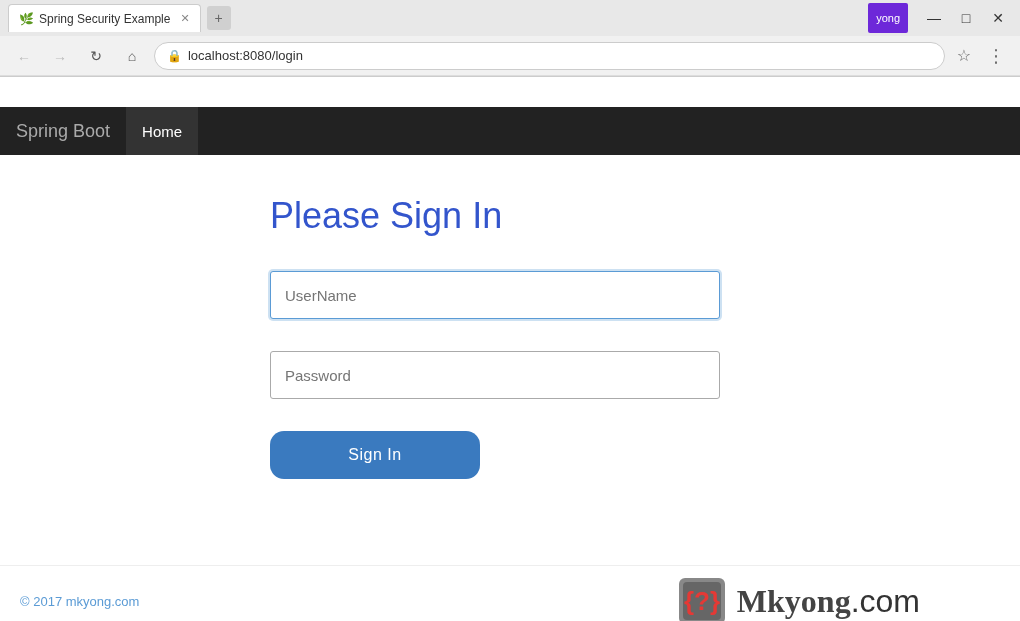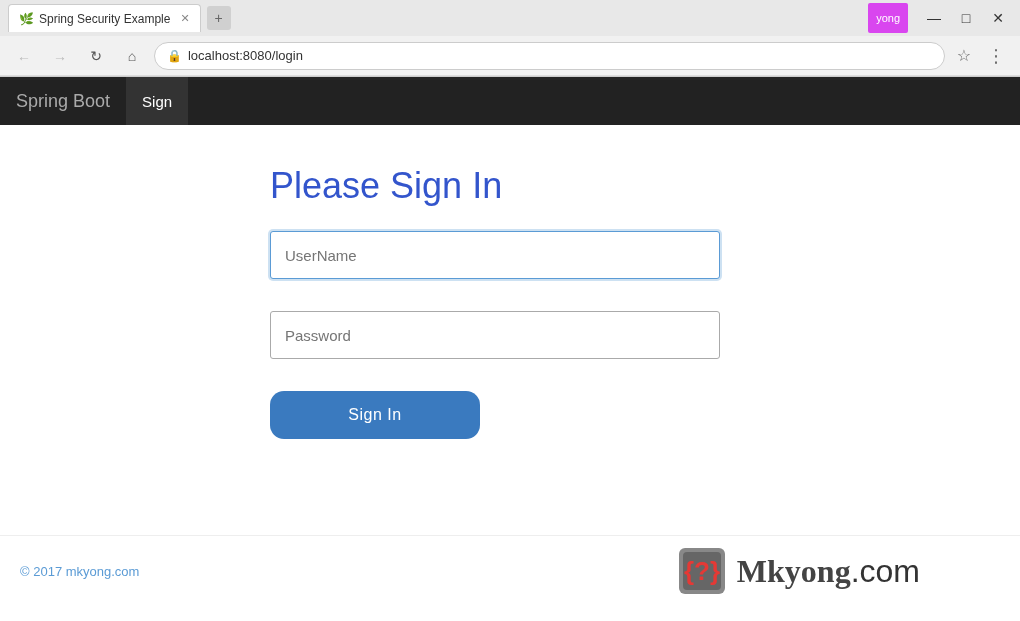--- a/index.html
+++ b/index.html
@@ -61,21 +61,21 @@
       font-size: 14px;
       color: #666;
       cursor: pointer;
     }
     .window-controls {
       display: flex;
       align-items: center;
       gap: 4px;
     }
     .user-badge {
-      background: #d946ef;
+      background: #6d28d9;
       color: #fff;
       font-size: 11px;
       padding: 9px 8px;
       border-radius: 2px;
       margin-right: 8px;
     }
     .win-btn {
       width: 28px;
       height: 28px;
       display: flex;
@@ -147,20 +147,21 @@
     }
 
     
     .navbar {
       background: #222;
       height: 48px;
       display: flex;
       align-items: center;
       padding: 0 16px;
       gap: 0;
+      margin-top: 30px;
     }
     .navbar-brand {
       color: #aaa;
       font-size: 18px;
       font-weight: 400;
       padding: 0 16px 0 0;
       cursor: pointer;
     }
     .navbar-item {
       color: #fff;
@@ -180,21 +181,21 @@
       display: flex;
       flex-direction: column;
       align-items: flex-start;
       padding-left: 270px;
       min-height: 380px;
     }
     .page-title {
       color: #3355cc;
       font-size: 36px;
       font-weight: normal;
-      margin-bottom: 24px;
+      margin-bottom: 34px;
     }
     .login-form {
       display: flex;
       flex-direction: column;
       gap: 32px;
       width: 450px;
     }
     .form-input {
       width: 100%;
       height: 48px;
@@ -286,21 +287,21 @@
       <span class="url-bar-lock">🔒</span>
       <span class="url-text">localhost:8080/login</span>
     </div>
     <span class="star-btn">☆</span>
     <span class="menu-btn">⋮</span>
   </div>
 </div>
 
 <nav class="navbar">
   <span class="navbar-brand">Spring Boot</span>
-  <div class="navbar-item">Sign</div>
+  <div class="navbar-item">Home</div>
 </nav>
 
 <div class="main-content">
   <h1 class="page-title">Please Sign In</h1>
   <form class="login-form">
     <input class="form-input username-field" type="text" placeholder="UserName" style="">
     <input class="form-input" type="password" placeholder="Password" style="">
     <button class="sign-in-btn" type="submit">Sign In</button>
   </form>
 </div>

